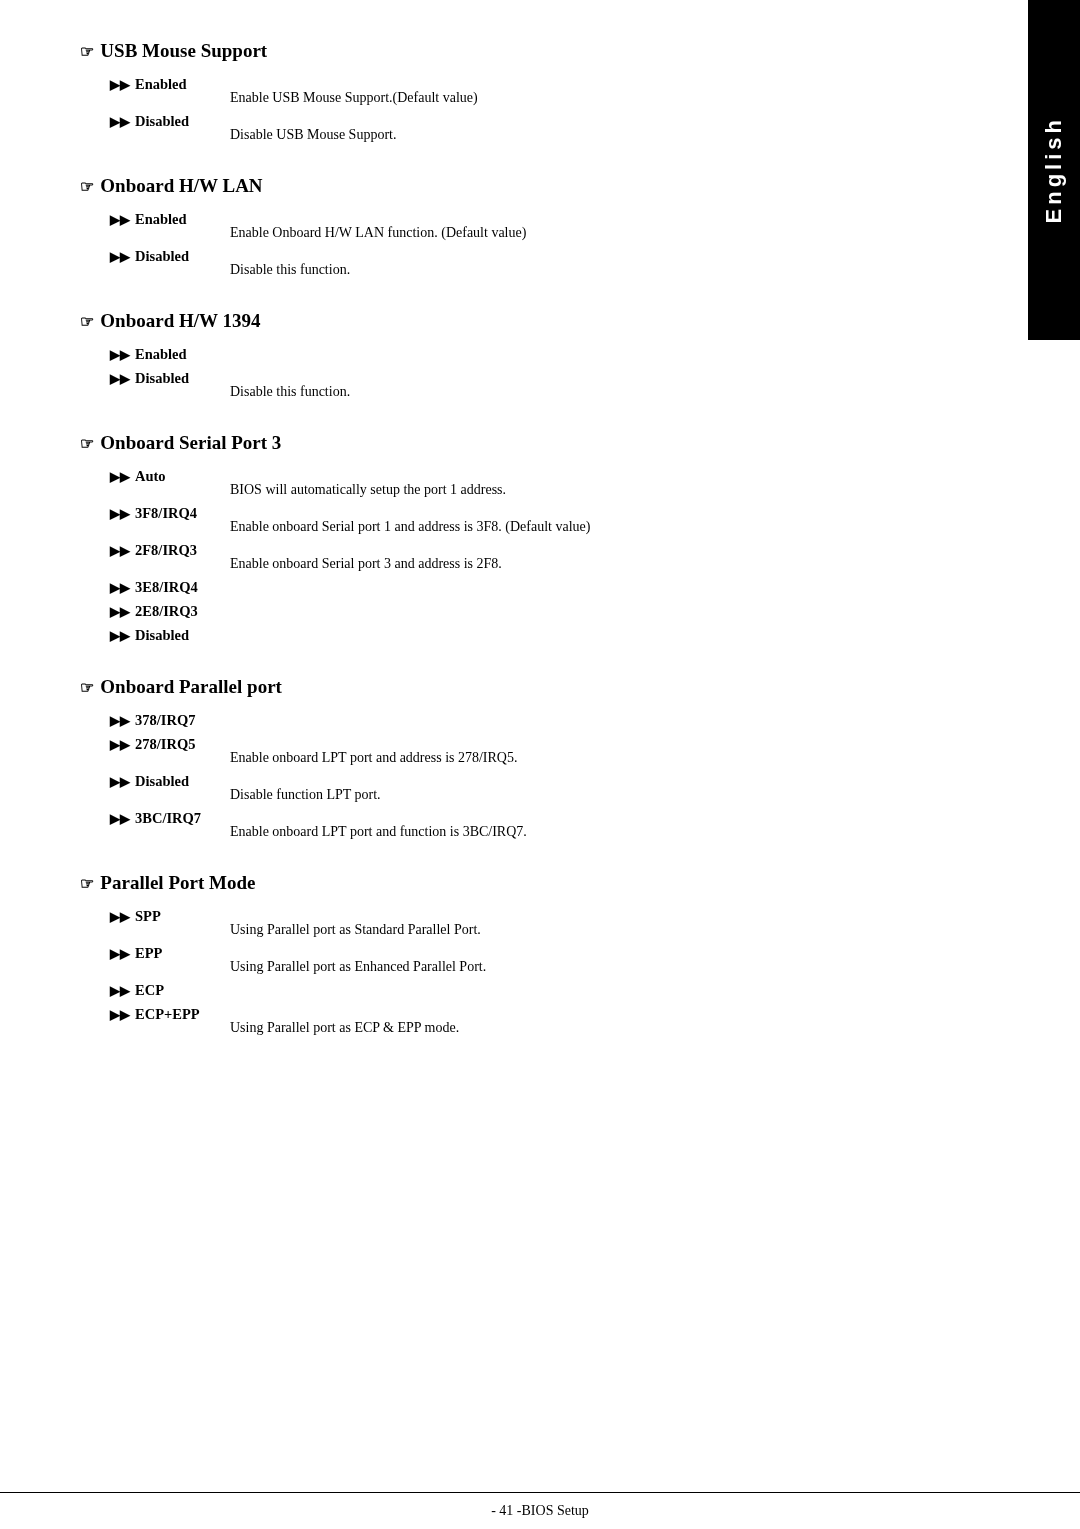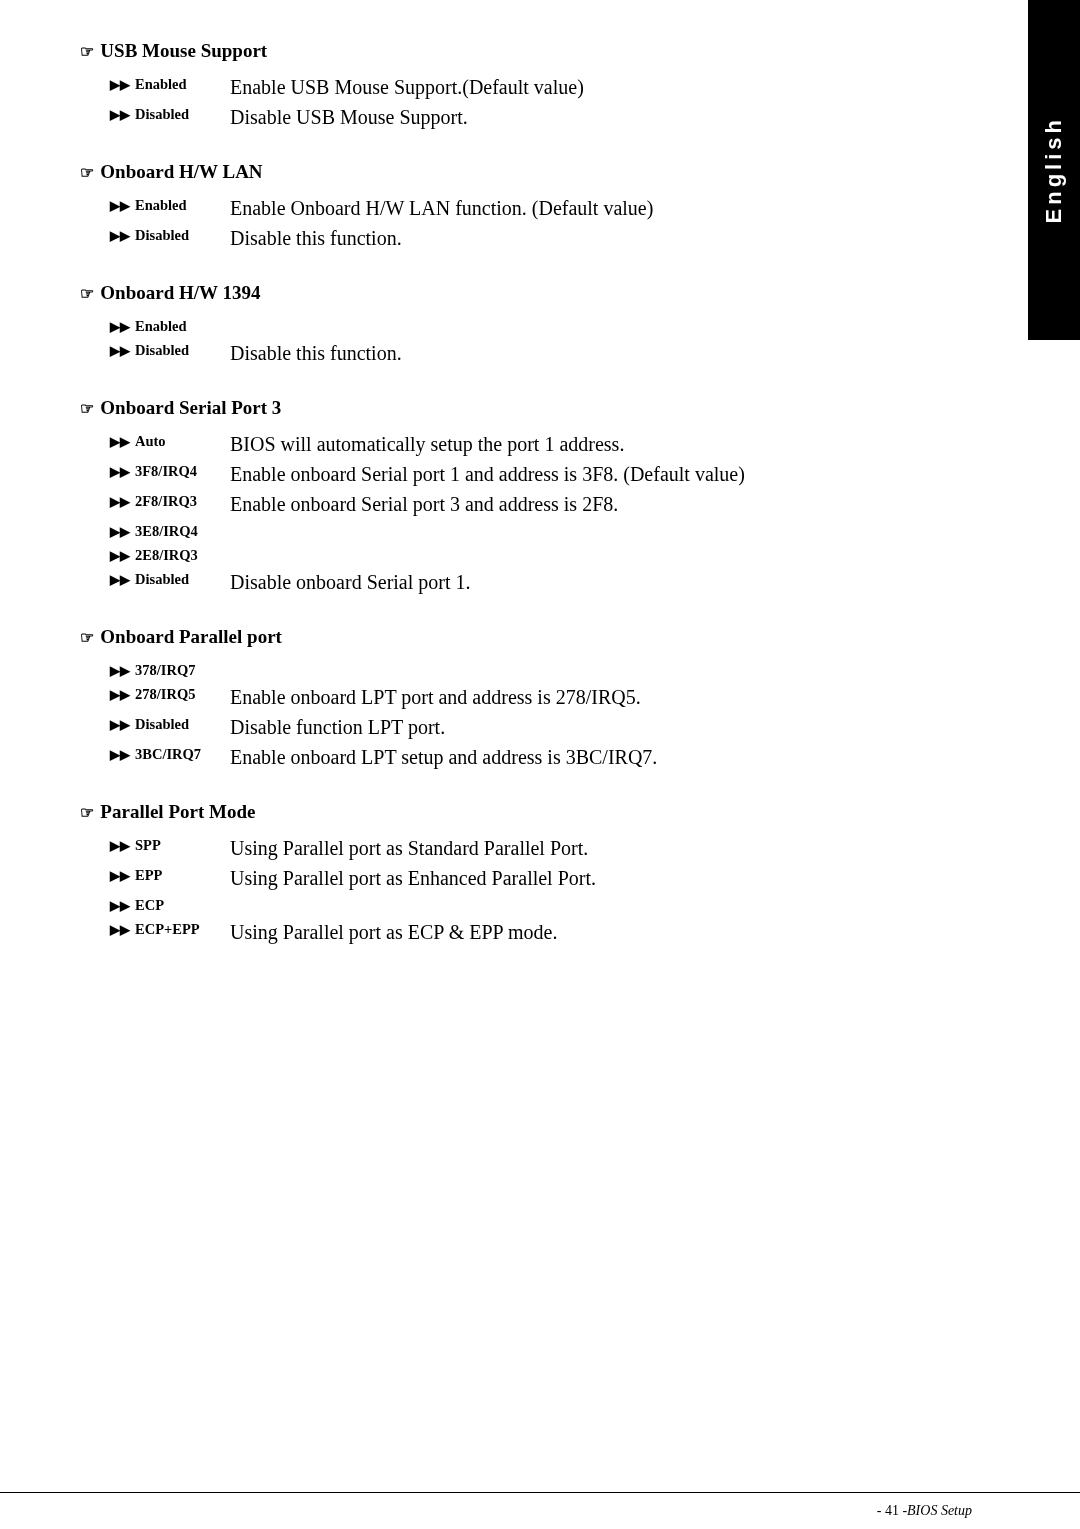--- a/index.html
+++ b/index.html
@@ -85,48 +85,48 @@
       gap: 2px;
       flex-shrink: 0;
     }
 
     .arrow {
       font-size: 13px;
       margin-right: 3px;
     }
 
     .item-desc {
-      font-size: 20px;
+      font-size: 14px;
       flex: 1;
+      margin-top: 14px;
     }
 
     
     .page-footer {
       position: absolute;
       bottom: 0;
       left: 0;
       right: 0;
       border-top: 1.5px solid #000000;
       padding: 10px 108px;
       display: flex;
-      justify-content: flex-end;
+      justify-content: center;
       align-items: center;
     }
 
     .footer-left {
       font-size: 14px;
     }
 
     .footer-center {
       font-size: 14px;
     }
 
     .footer-right {
       font-size: 14px;
-      font-style: italic;
     }
   </style>
 </head>
 <body>
 
 <div class="sidebar-english">
   <span>English</span>
 </div>
 
 <div class="page-content" id="main-content">
@@ -196,21 +196,20 @@
           <span class="item-desc">Enable onboard Serial port 3 and address is 2F8.</span>
         </li>
         <li>
           <span class="item-label"><span class="arrow">▶▶</span> 3E8/IRQ4</span>
         </li>
         <li>
           <span class="item-label"><span class="arrow">▶▶</span> 2E8/IRQ3</span>
         </li>
         <li>
           <span class="item-label"><span class="arrow">▶▶</span> Disabled</span>
-          <span class="item-desc">Disable onboard Serial port 1.</span>
         </li>
       </ul>
     </div>
     <div class="section">
       <div class="section-title">
         <span class="cursor-icon">☞</span>
         <span>Onboard Parallel port</span>
       </div>
       <ul class="items-list">
         <li>
@@ -219,21 +218,21 @@
         <li>
           <span class="item-label"><span class="arrow">▶▶</span> 278/IRQ5</span>
           <span class="item-desc">Enable onboard LPT port and address is 278/IRQ5.</span>
         </li>
         <li>
           <span class="item-label"><span class="arrow">▶▶</span> Disabled</span>
           <span class="item-desc">Disable function LPT port.</span>
         </li>
         <li>
           <span class="item-label"><span class="arrow">▶▶</span> 3BC/IRQ7</span>
-          <span class="item-desc">Enable onboard LPT setup and address is 3BC/IRQ7.</span>
+          <span class="item-desc">Enable onboard LPT port and function is 3BC/IRQ7.</span>
         </li>
       </ul>
     </div>
     <div class="section">
       <div class="section-title">
         <span class="cursor-icon">☞</span>
         <span>Parallel Port Mode</span>
       </div>
       <ul class="items-list">
         <li>

